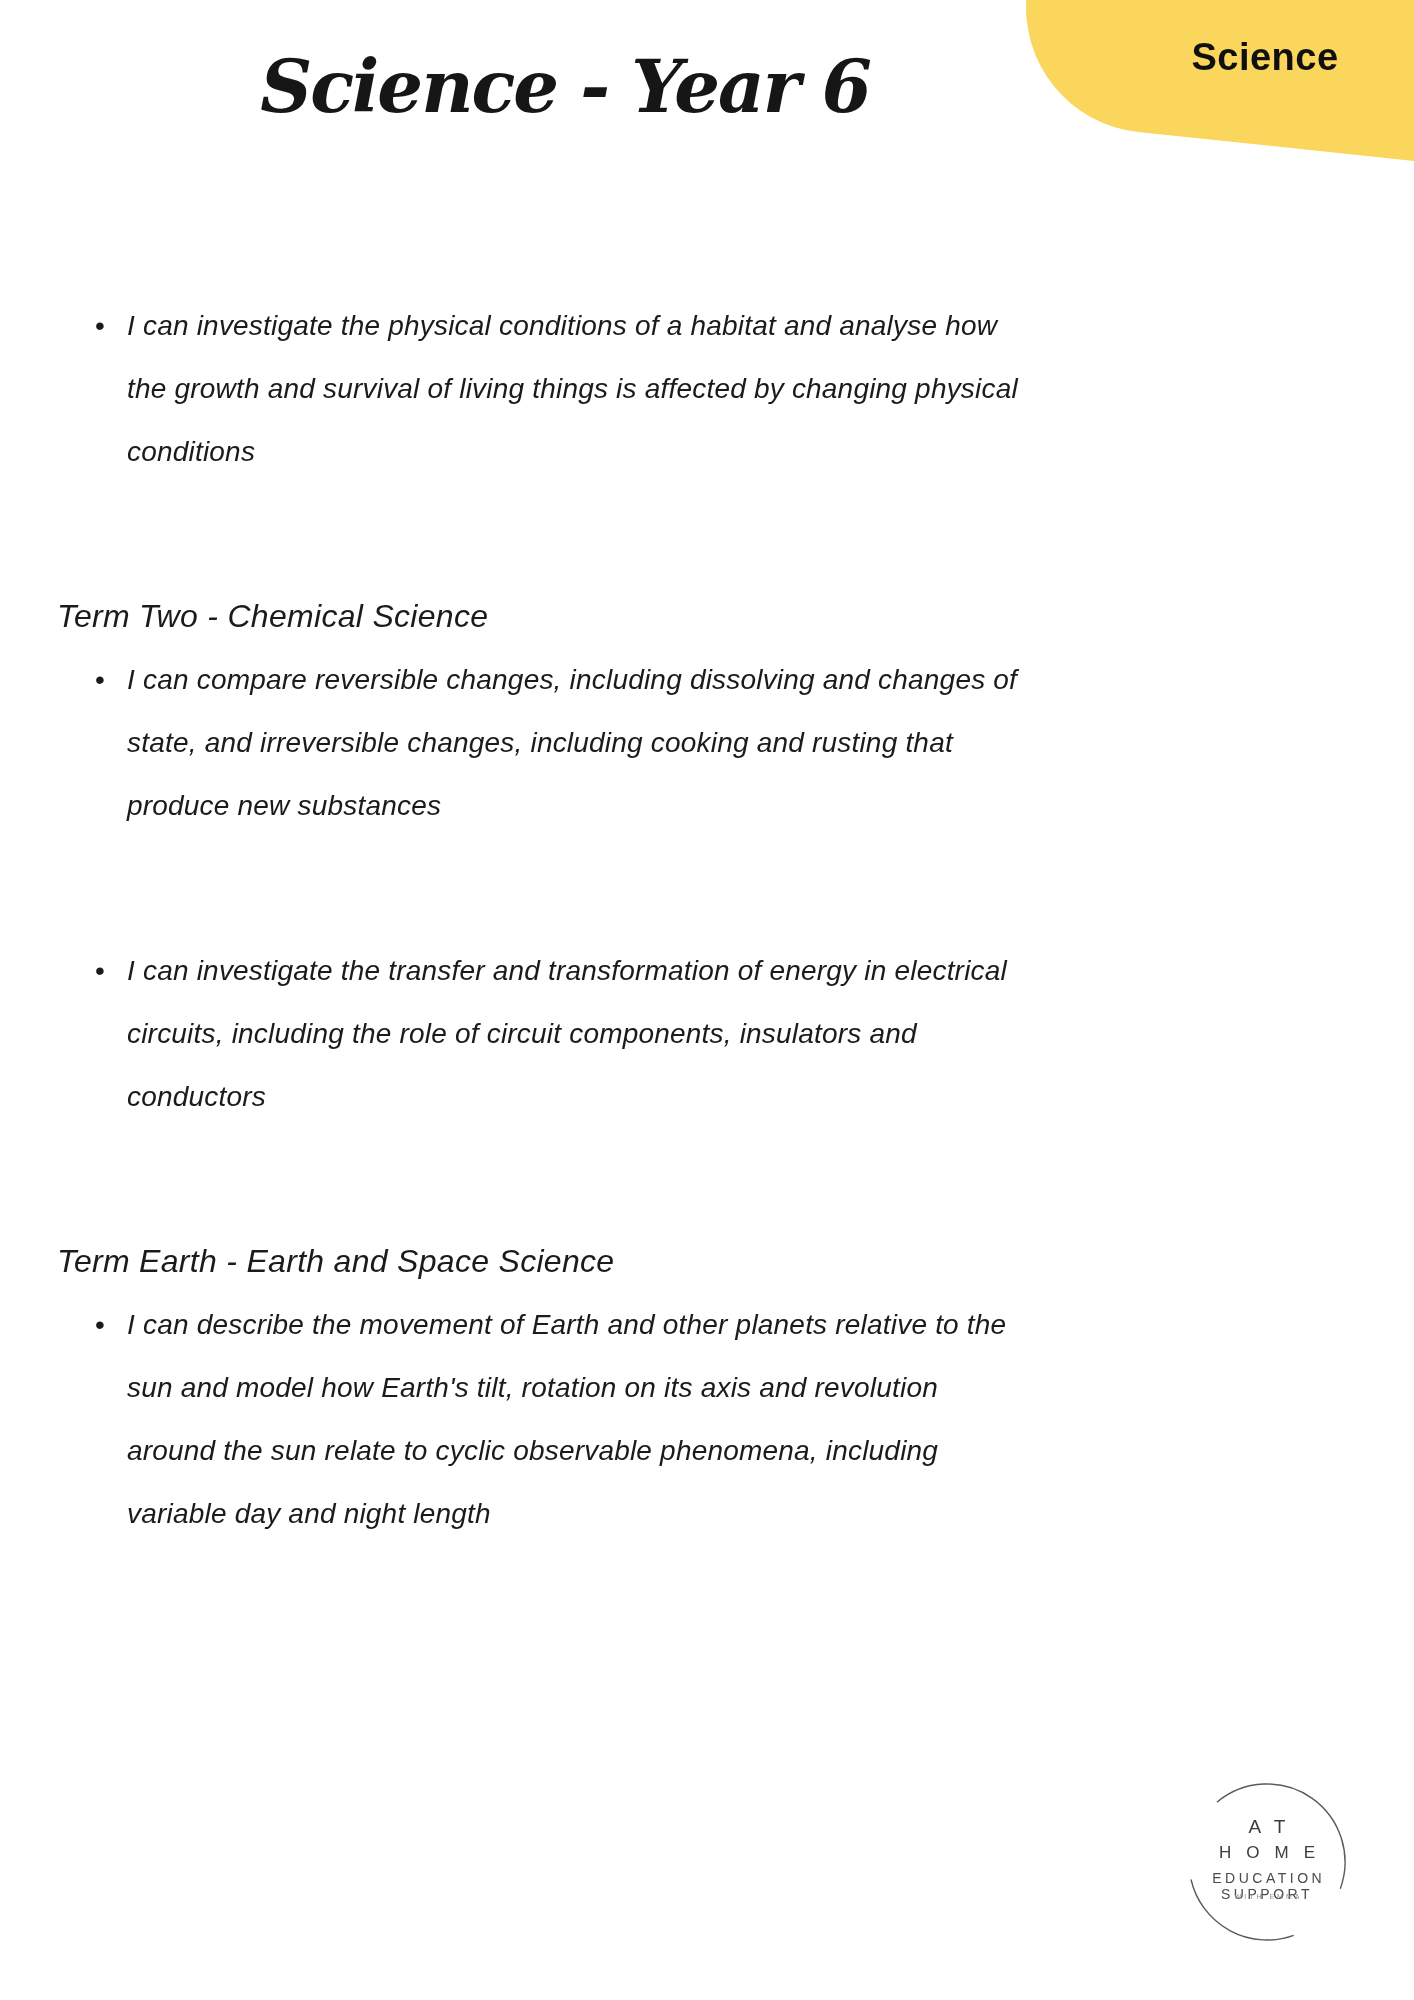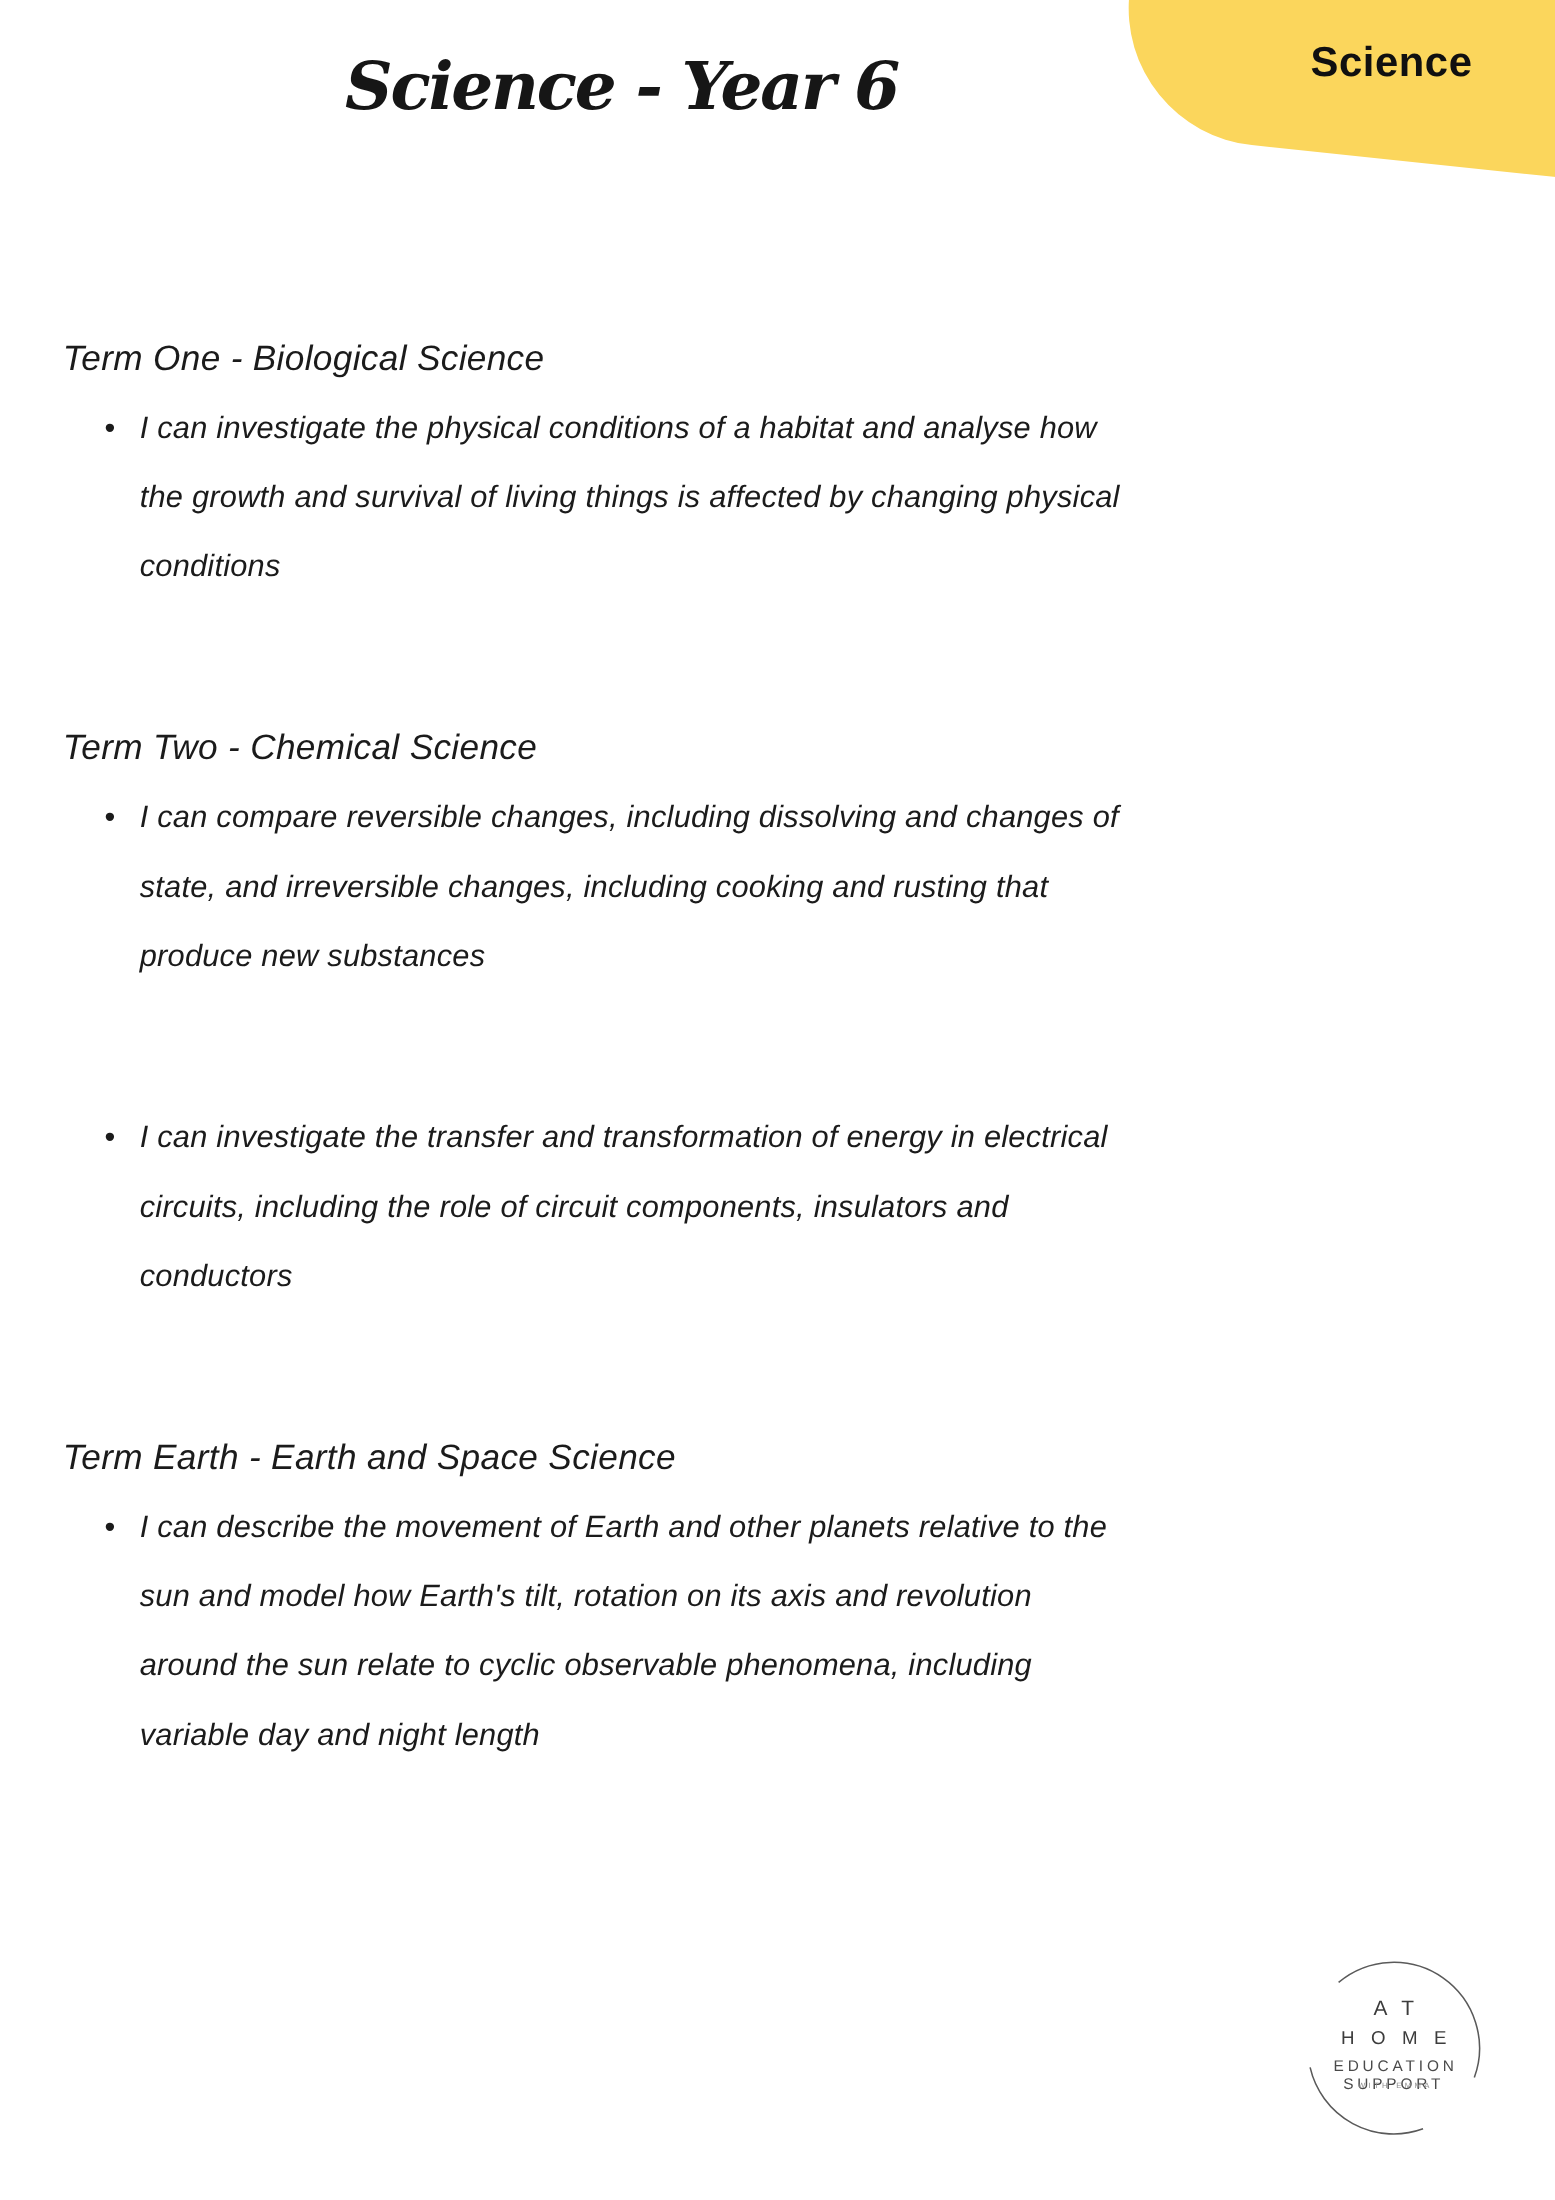--- a/index.html
+++ b/index.html
@@ -43,21 +43,21 @@
   
   .page-title {
     position: absolute;
     left: 170px;
     top: 44px;
     width: 790px;
     text-align: center;
     font-family: "DejaVu Serif", serif;
     font-style: italic;
     font-weight: bold;
-    font-size: 60px;
+    font-size: 72px;
     letter-spacing: -2px;
     color: #161616;
     white-space: nowrap;
   }
 
   
   .content {
     position: absolute;
     left: 57px;
     top: 294px;
@@ -127,21 +127,20 @@
 <body>
 
 <div class="badge-shape" style="background: rgb(251, 214, 92);"></div>
 <div class="badge-label">Science</div>
 
 <div class="page-title">Science - Year 6</div>
 
 <div class="content">
 
   <div class="term-section">
-    <div class="term-heading">Term One - Biological Science</div>
     <ul class="outcome-list">
       <li class="outcome-item">
         <span class="bullet-dot">•</span>
         <span>I can investigate the physical conditions of a habitat and analyse how the growth and survival of living things is affected by changing physical conditions</span>
       </li>
     </ul>
   </div>
 
   <div class="term-section">
     <div class="term-heading">Term Two - Chemical Science</div>

